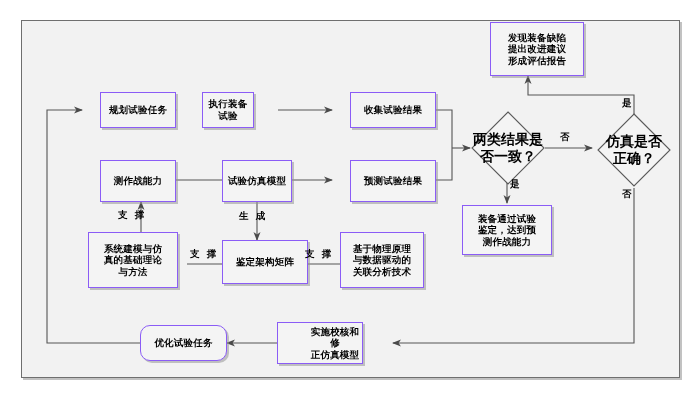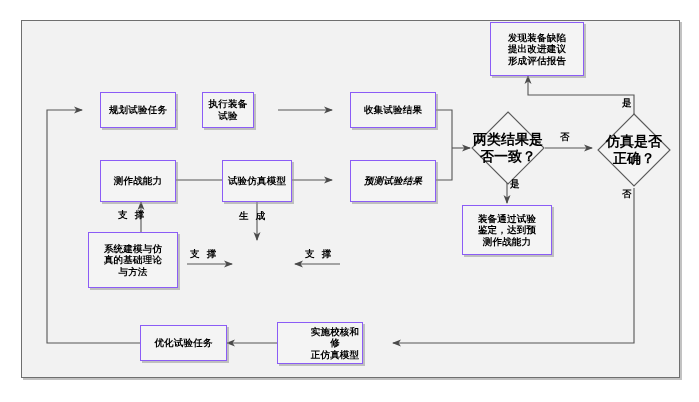--- a/index.html
+++ b/index.html
@@ -124,45 +124,53 @@
   </div>
 
   <div class="node" style="left:100px;top:160px;width:76px;height:42px;">
     <span>测作战能力</span>
   </div>
 
   <div class="node" style="left:222px;top:160px;width:70px;height:42px;">
     <span>试验仿真模型</span>
   </div>
 
-  <div class="node" style="left:350px;top:160px;width:86px;height:42px;font-style:italic;">
+  <div class="node" style="left:350px;top:160px;width:86px;height:42px;">
     <span>预测试验结果</span>
   </div>
 
   <div class="node" style="left:88px;top:232px;width:90px;height:56px;">
     <span>系统建模与仿
 真的基础理论
 与方法</span>
   </div>
 
-
+  <div class="node" style="left:222px;top:240px;width:86px;height:44px;">
+    <span>鉴定架构矩阵</span>
+  </div>
+
+  <div class="node" style="left:340px;top:232px;width:84px;height:56px;">
+    <span>基于物理原理
+与数据驱动的
+关联分析技术</span>
+  </div>
 
   <div class="node" style="left:490px;top:22px;width:94px;height:54px;">
     <span>发现装备缺陷
 提出改进建议
 形成评估报告</span>
   </div>
 
   <div class="node" style="left:462px;top:205px;width:90px;height:50px;">
     <span>装备通过试验
 鉴定，达到预
 测作战能力</span>
   </div>
 
-  <div class="node" style="left:140px;top:325px;width:87px;height:36px;">
+  <div class="node" style="left:140px;top:325px;width:87px;height:36px;border-radius:10px;">
     <span>优化试验任务</span>
   </div>
 
   <div class="node" style="left:277px;top:322px;width:86px;height:42px;padding-left:32px;">
     <span>实施校核和修
 正仿真模型</span>
   </div>
 
   <div class="diamond" style="left:470px;top:110px;width:76px;height:76px;">
     <svg class="dshape" viewBox="0 0 76 76" xmlns="http://www.w3.org/2000/svg">

